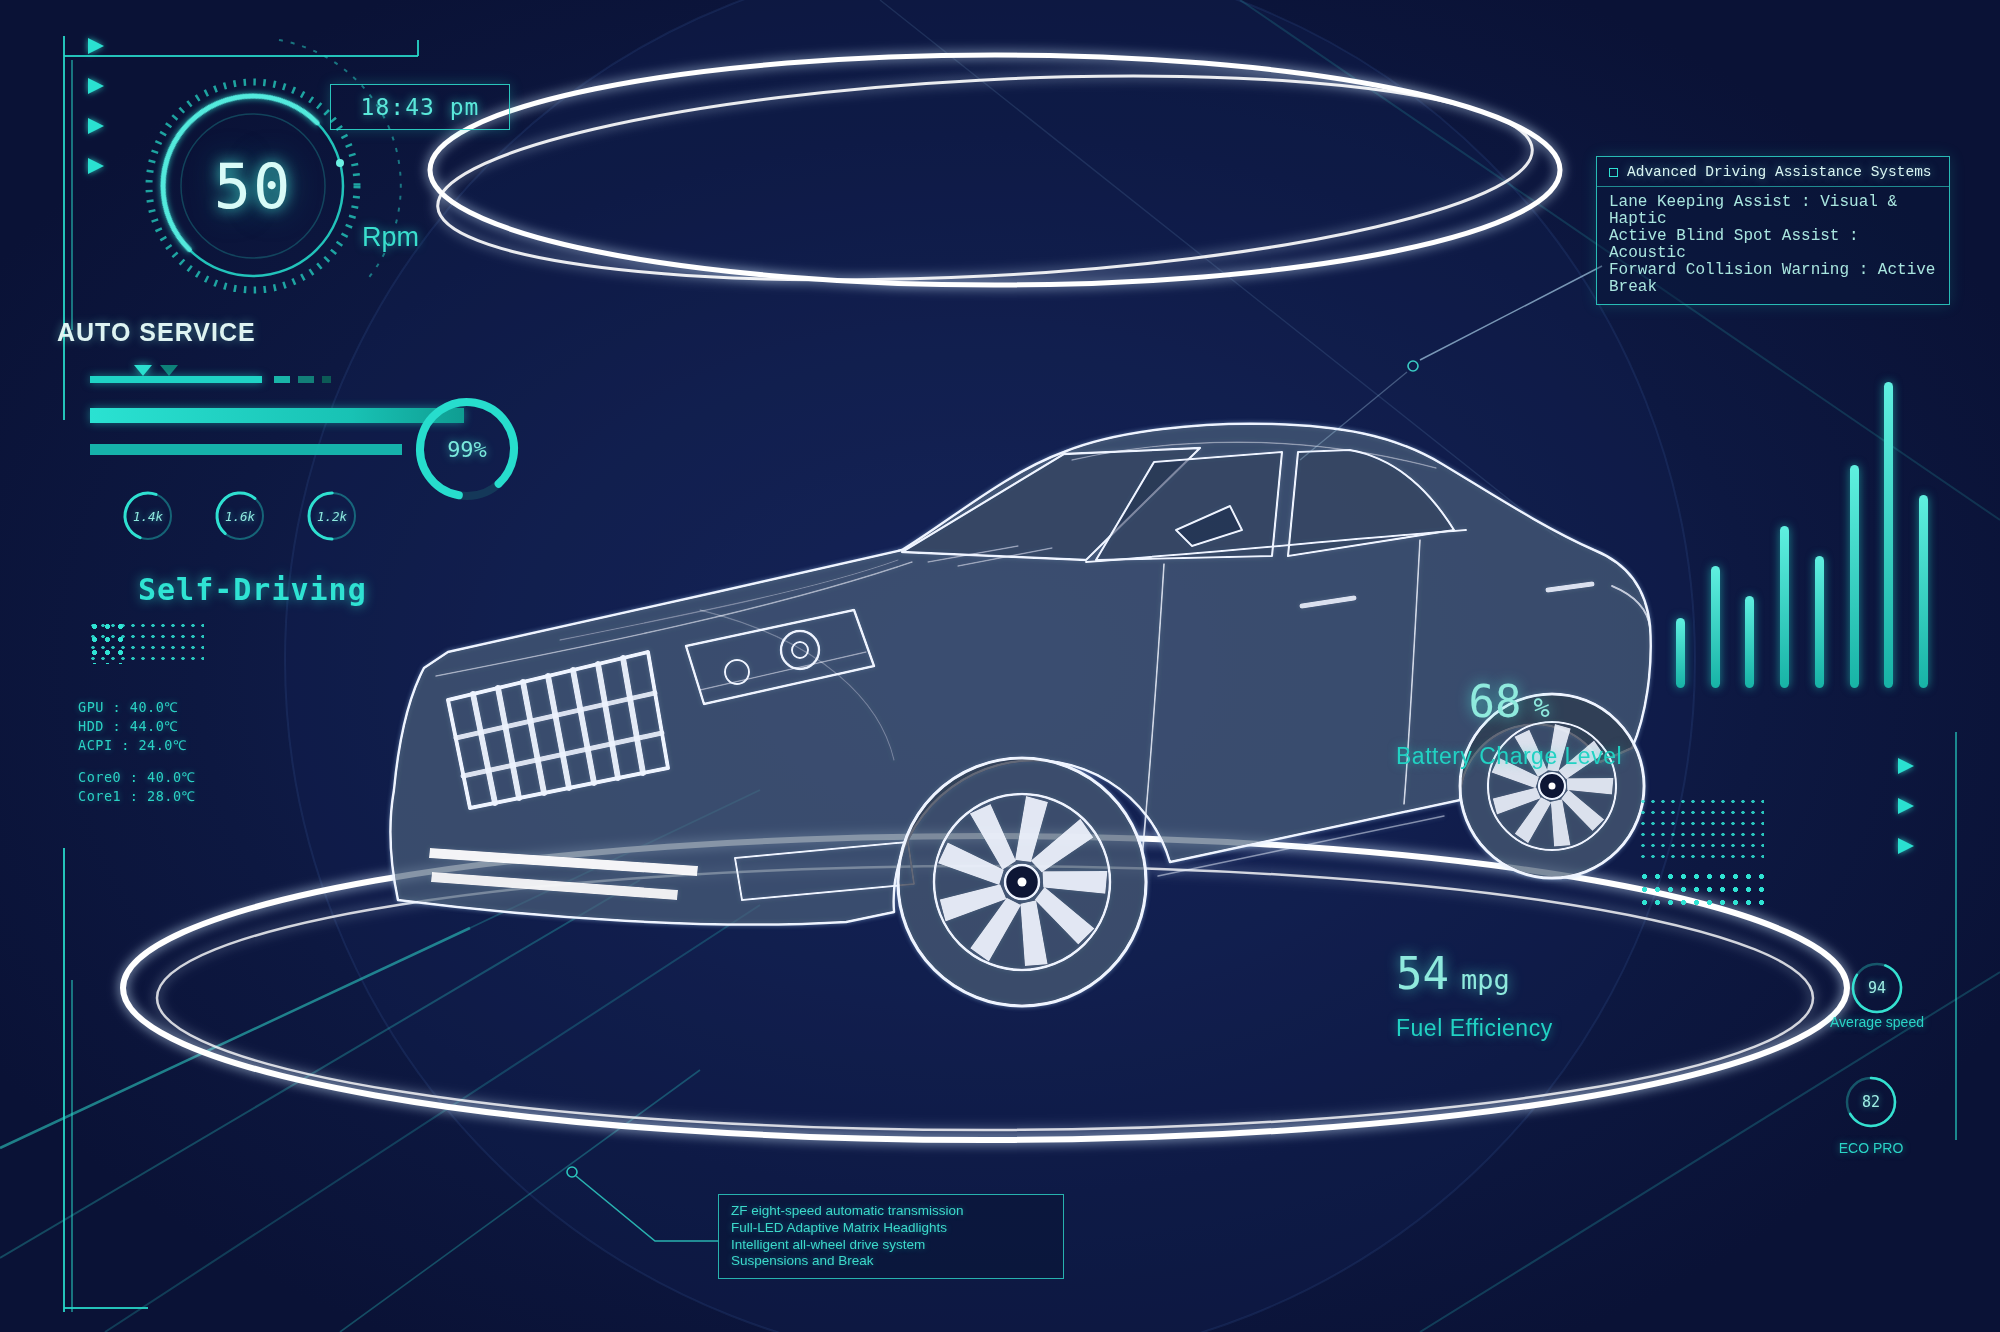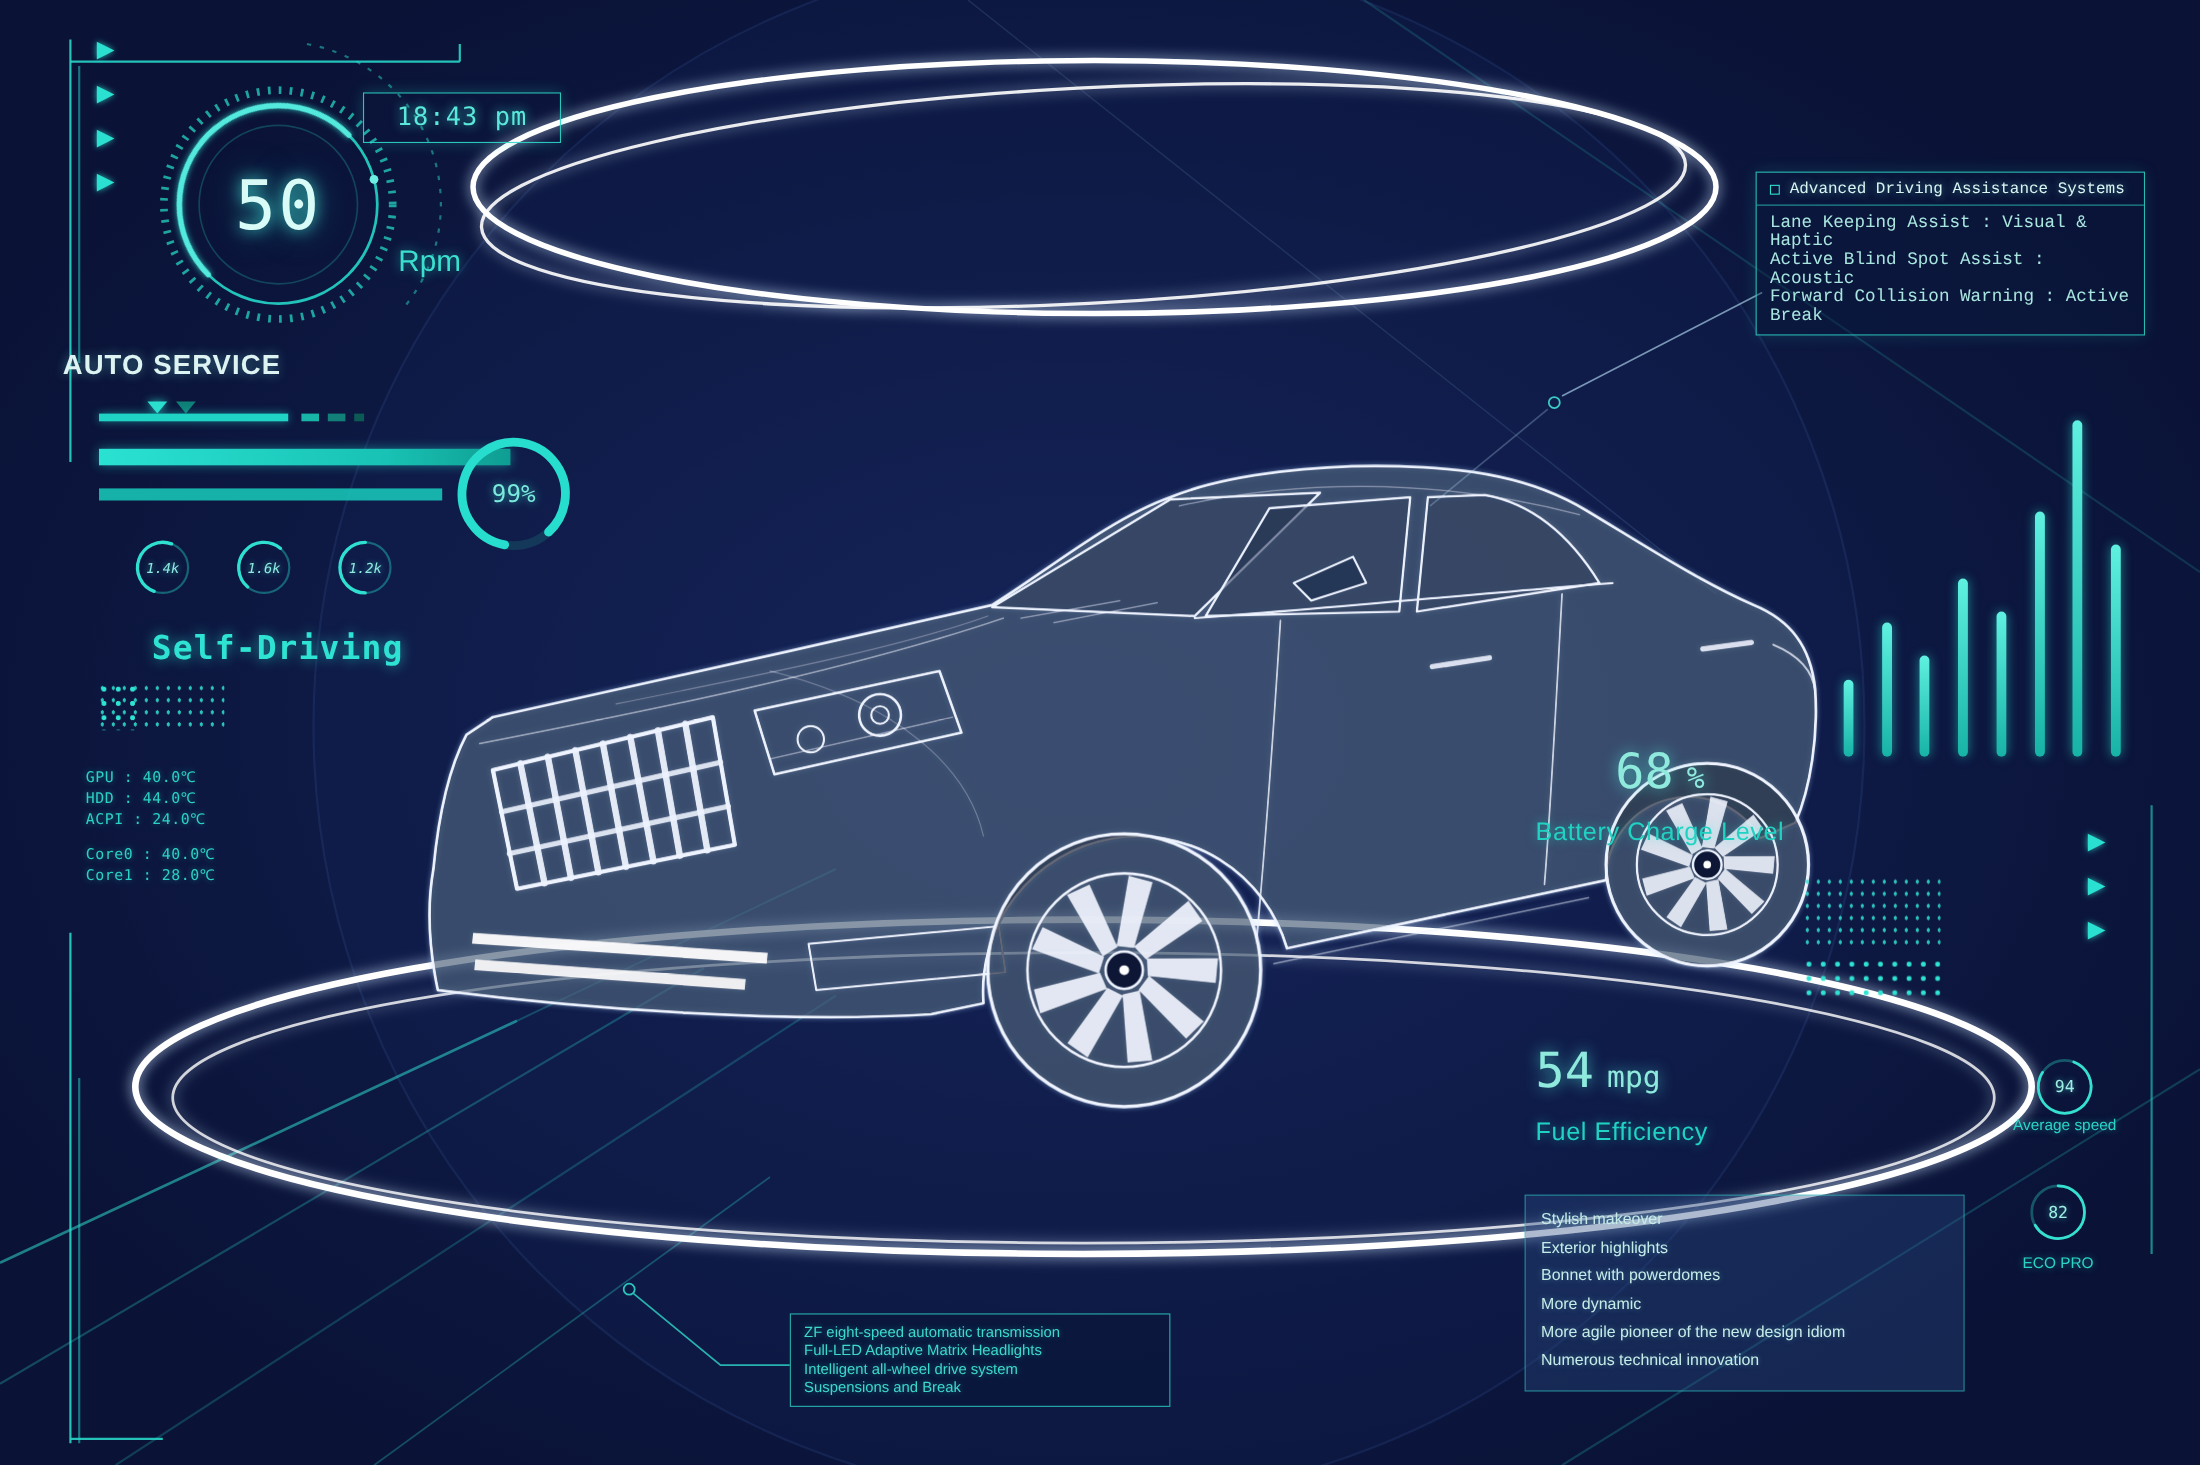--- a/index.html
+++ b/index.html
@@ -458,22 +458,14 @@
   <div id="sg-eco-lbl" class="abs side-lbl">ECO PRO</div>
 
 
   <div id="drivetrain" class="abs">
     <div>ZF eight-speed automatic transmission</div>
     <div>Full-LED Adaptive Matrix Headlights</div>
     <div>Intelligent all-wheel drive system</div>
     <div>Suspensions and Break</div>
   </div>
 
-  <div id="design" class="abs">
-    <div class="item">Stylish makeover</div>
-    <div class="item">Exterior highlights</div>
-    <div class="item">Bonnet with powerdomes</div>
-    <div class="item">More dynamic</div>
-    <div class="item">More agile pioneer of the new design idiom</div>
-    <div class="item">Numerous technical innovation</div>
-  </div>
 
 </div>
 
 </body></html>

